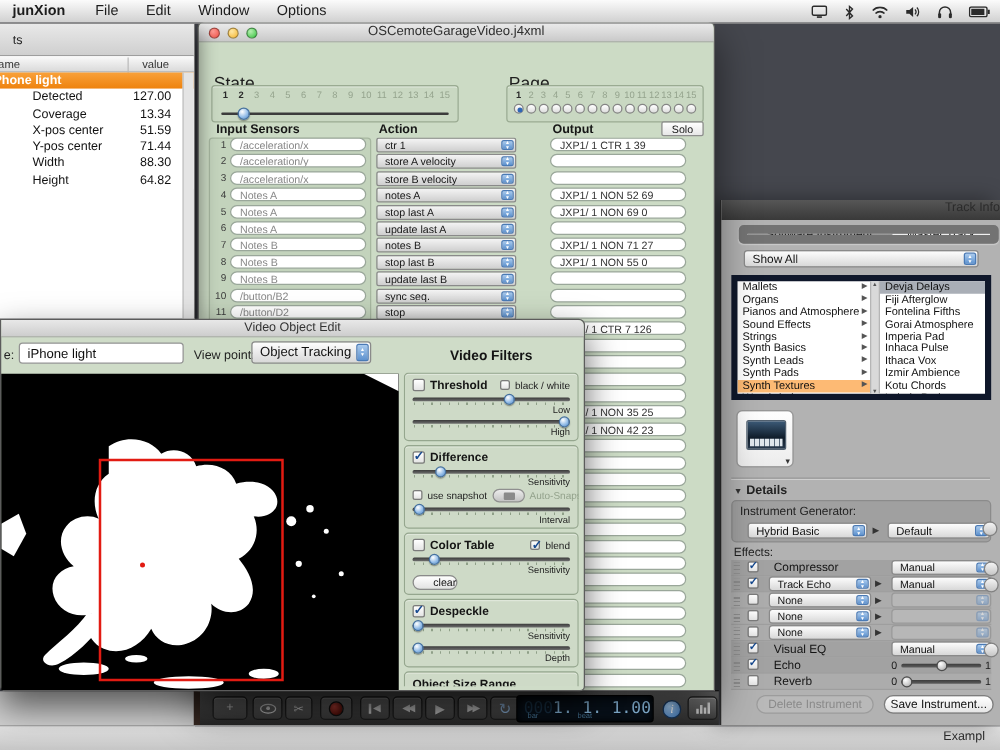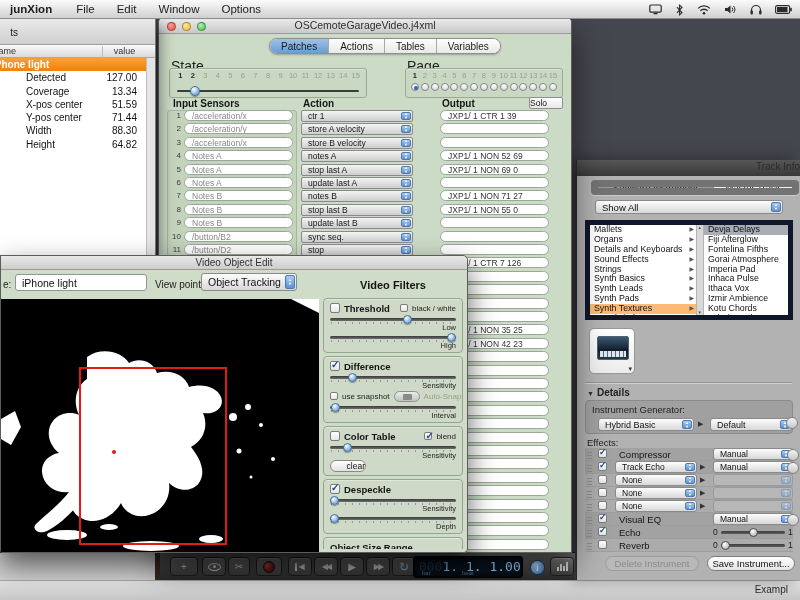--- a/index.html
+++ b/index.html
@@ -54,21 +54,21 @@
 .numrow{position:absolute;left:4px;right:4px;top:2px;display:flex}
 .snum{flex:1;text-align:center;font-size:7.5px;color:#94a38d}
 .snum.on{color:#2a2a2a;font-weight:bold}
 #state-slider{position:absolute;left:7px;right:7px;top:17px;height:11px}
 #state-slider .track{position:absolute;left:0;right:0;top:4px;height:2px;background:#3c3c3c;border-radius:1px}
 #state-slider .hd,.sl .hd{position:absolute;top:0;width:10px;height:10px;margin-left:-5px;border-radius:50%;background:radial-gradient(circle at 35% 30%,#fff,#8cb8e6 60%,#5585bf);border:1px solid #46719f;box-shadow:0 1px 1px rgba(0,0,0,.35)}
 #page-radios{position:absolute;left:4px;right:4px;top:14px;display:flex}
 #page-radios .rad{flex:none;margin:0 auto}
 #page-radios .cell{flex:1;display:flex;justify-content:center}
 .colhdr{position:absolute;top:80px;font-size:10px;font-weight:bold;color:#161616}
-#solo-btn{position:absolute;left:370px;top:79px;width:34px;height:12px;background:linear-gradient(#fff,#e7e7e7);border:1px solid #8f8f8f;border-radius:2px;font-size:8.5px;text-align:left;line-height:11px}
+#solo-btn{position:absolute;left:370px;top:79px;width:34px;height:12px;background:linear-gradient(#fff,#e7e7e7);border:1px solid #8f8f8f;border-radius:2px;font-size:8.5px;text-align:center;line-height:11px}
 #sensor-recess{position:absolute;left:8px;top:92px;width:130px;height:440px;background:#c3d3bc;border:1px solid #a7b7a0;border-radius:3px}
 #patch-rows{position:absolute;left:0;top:92px;right:0;bottom:1px;overflow:hidden}
 .prow{position:absolute;left:0;right:0;height:13px}
 .pnum{position:absolute;left:8px;width:14px;text-align:right;font-size:8px;color:#3c3c3c;top:1px}
 .spill{position:absolute;left:25px;width:109px;height:11px;top:0;background:#fff;border:1px solid #9aa79a;border-radius:6px;font-size:8.5px;color:#878787;line-height:9px;padding:1px 0 0 7px;overflow:hidden}
 .act{position:absolute;left:142px;width:112px;height:12px;top:0;font-size:8.5px;color:#161616;border-radius:2px;background:linear-gradient(#f4f4f4,#cfcfcf)}
 .opill{position:absolute;left:281px;width:109px;height:11px;top:0;background:#fff;border:1px solid #9aa79a;border-radius:6px;font-size:8.5px;color:#333;line-height:9px;padding:1px 0 0 7px;overflow:hidden;white-space:nowrap}
 
 #video-window{left:0;top:255px;width:468px;height:298px;background:#cfdcc8;border:1px solid #5c5c5c;border-radius:0 5px 4px 4px;box-shadow:0 12px 28px rgba(0,0,0,.6);z-index:20}
 #video-title{height:14px;background:linear-gradient(#e8e8e8,#cdcdcd);border-bottom:1px solid #9a9a9a;text-align:center;font-size:10px;color:#333;line-height:13px;border-radius:0 5px 0 0}
@@ -262,26 +262,20 @@
 
 <div id="patch-window" class="win">
   <div id="patch-title">
     <span class="lights">
       <span class="light red"></span>
       <span class="light yel"></span>
       <span class="light grn"></span>
     </span>
     <span>OSCemoteGarageVideo.j4xml</span>
   </div>
-  <div id="patch-tabs">
-    <span class="tabseg sel">Patches</span>
-    <span class="tabseg">Actions</span>
-    <span class="tabseg">Tables</span>
-    <span class="tabseg">Variables</span>
-  </div>
   <span class="grouplabel" style="left:12px;top:40px">State</span>
   <div class="gbox" style="left:10px;top:50px;width:198px;height:30px">
     <div class="numrow" id="state-nums">
         <span class="snum on">1</span>
         <span class="snum on">2</span>
         <span class="snum">3</span>
         <span class="snum">4</span>
         <span class="snum">5</span>
         <span class="snum">6</span>
         <span class="snum">7</span>
@@ -569,21 +563,21 @@
     <span class="titab">Master Track</span>
   </div>
   <span id="ti-show" class="popup">
       <span class="ptext">Show All</span>
       <span class="stepper"></span>
     </span>
   <div id="ti-browser">
     <div id="cat-list">
         <div class="litem"><span>Mallets</span><span class="arr">▶</span></div>
         <div class="litem"><span>Organs</span><span class="arr">▶</span></div>
-        <div class="litem"><span>Details and Keyboards</span><span class="arr">▶</span></div>
+        <div class="litem"><span>Pianos and Atmosphere</span><span class="arr">▶</span></div>
         <div class="litem"><span>Sound Effects</span><span class="arr">▶</span></div>
         <div class="litem"><span>Strings</span><span class="arr">▶</span></div>
         <div class="litem"><span>Synth Basics</span><span class="arr">▶</span></div>
         <div class="litem"><span>Synth Leads</span><span class="arr">▶</span></div>
         <div class="litem"><span>Synth Pads</span><span class="arr">▶</span></div>
         <div class="litem sel"><span>Synth Textures</span><span class="arr">▶</span></div>
         <div class="litem"><span>Woodwinds</span><span class="arr">▶</span></div>
       </div>
     <div id="ti-sb"></div>
     <div id="preset-list">

